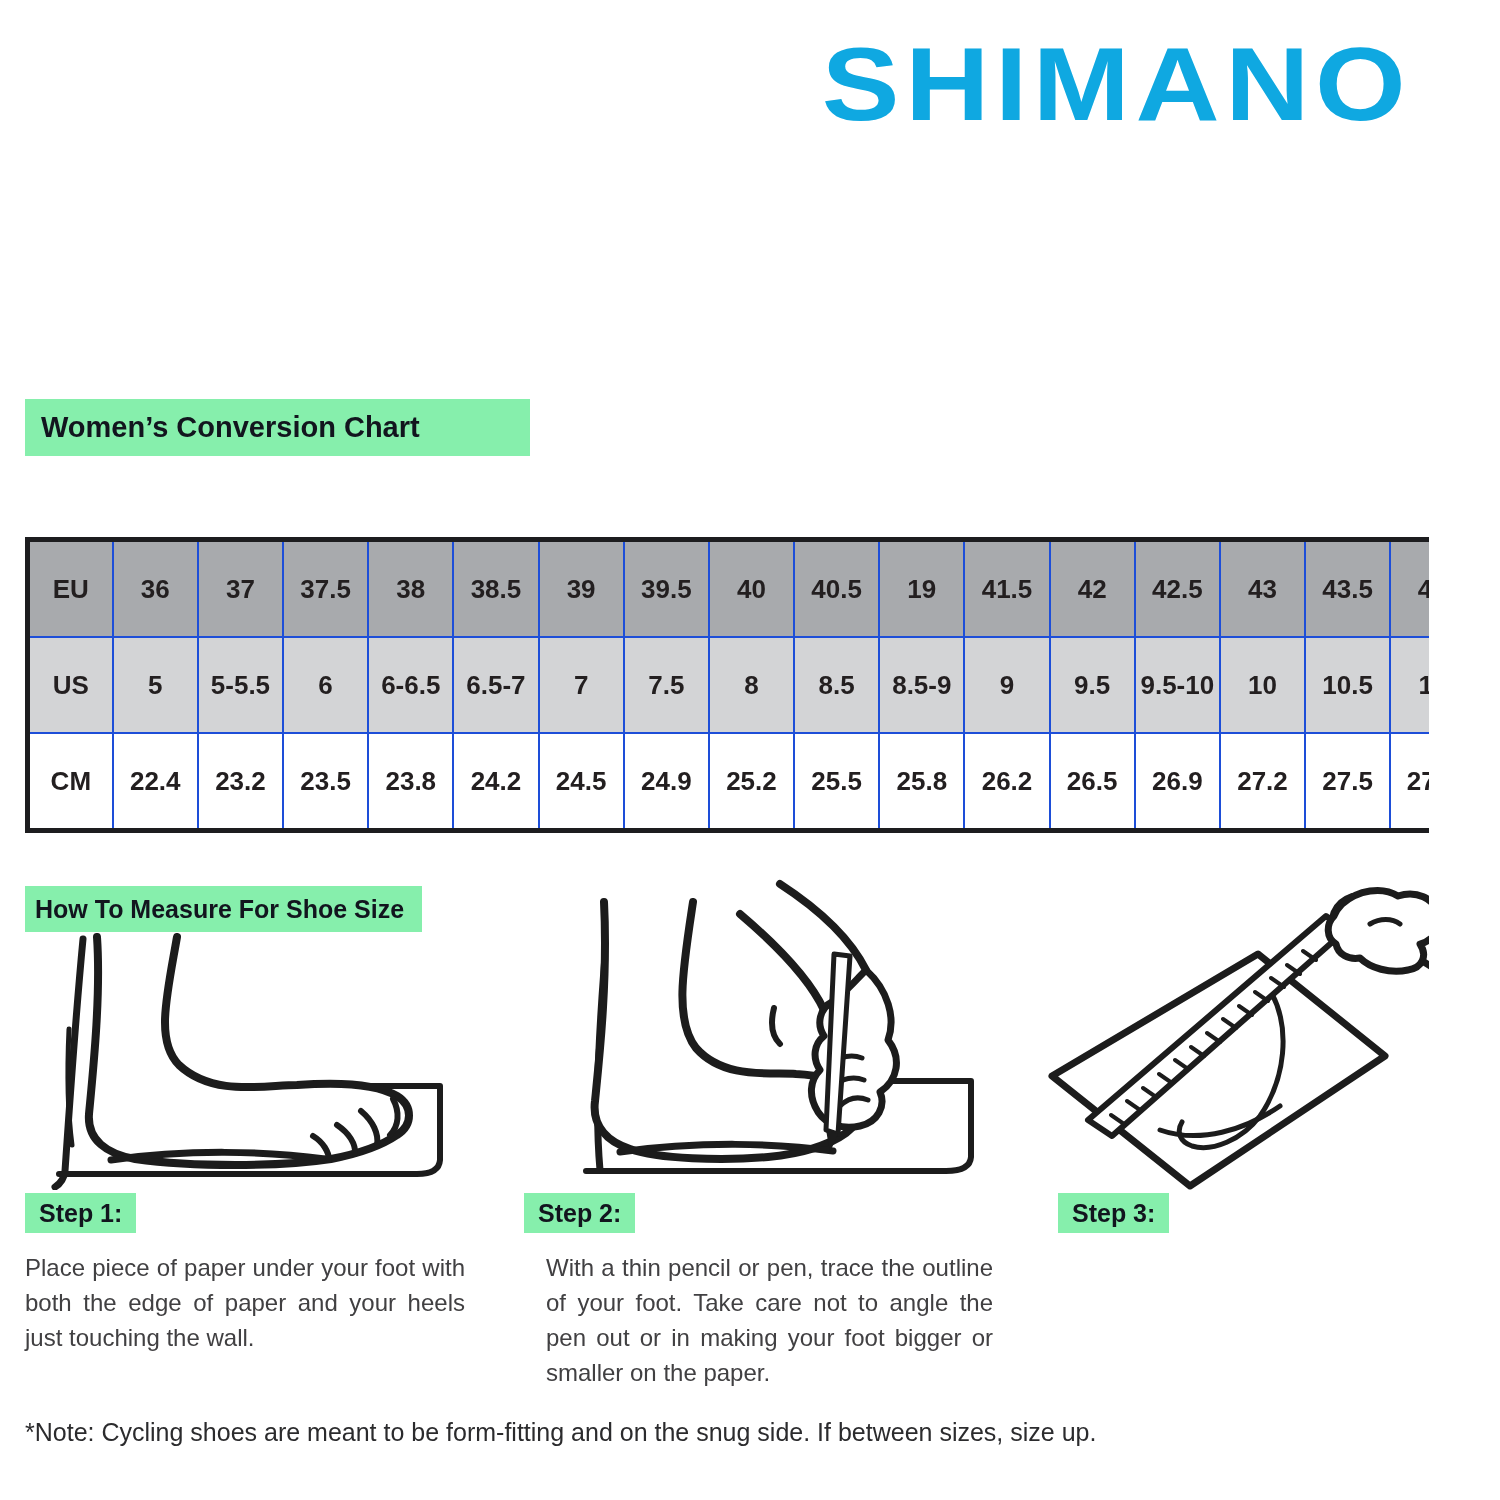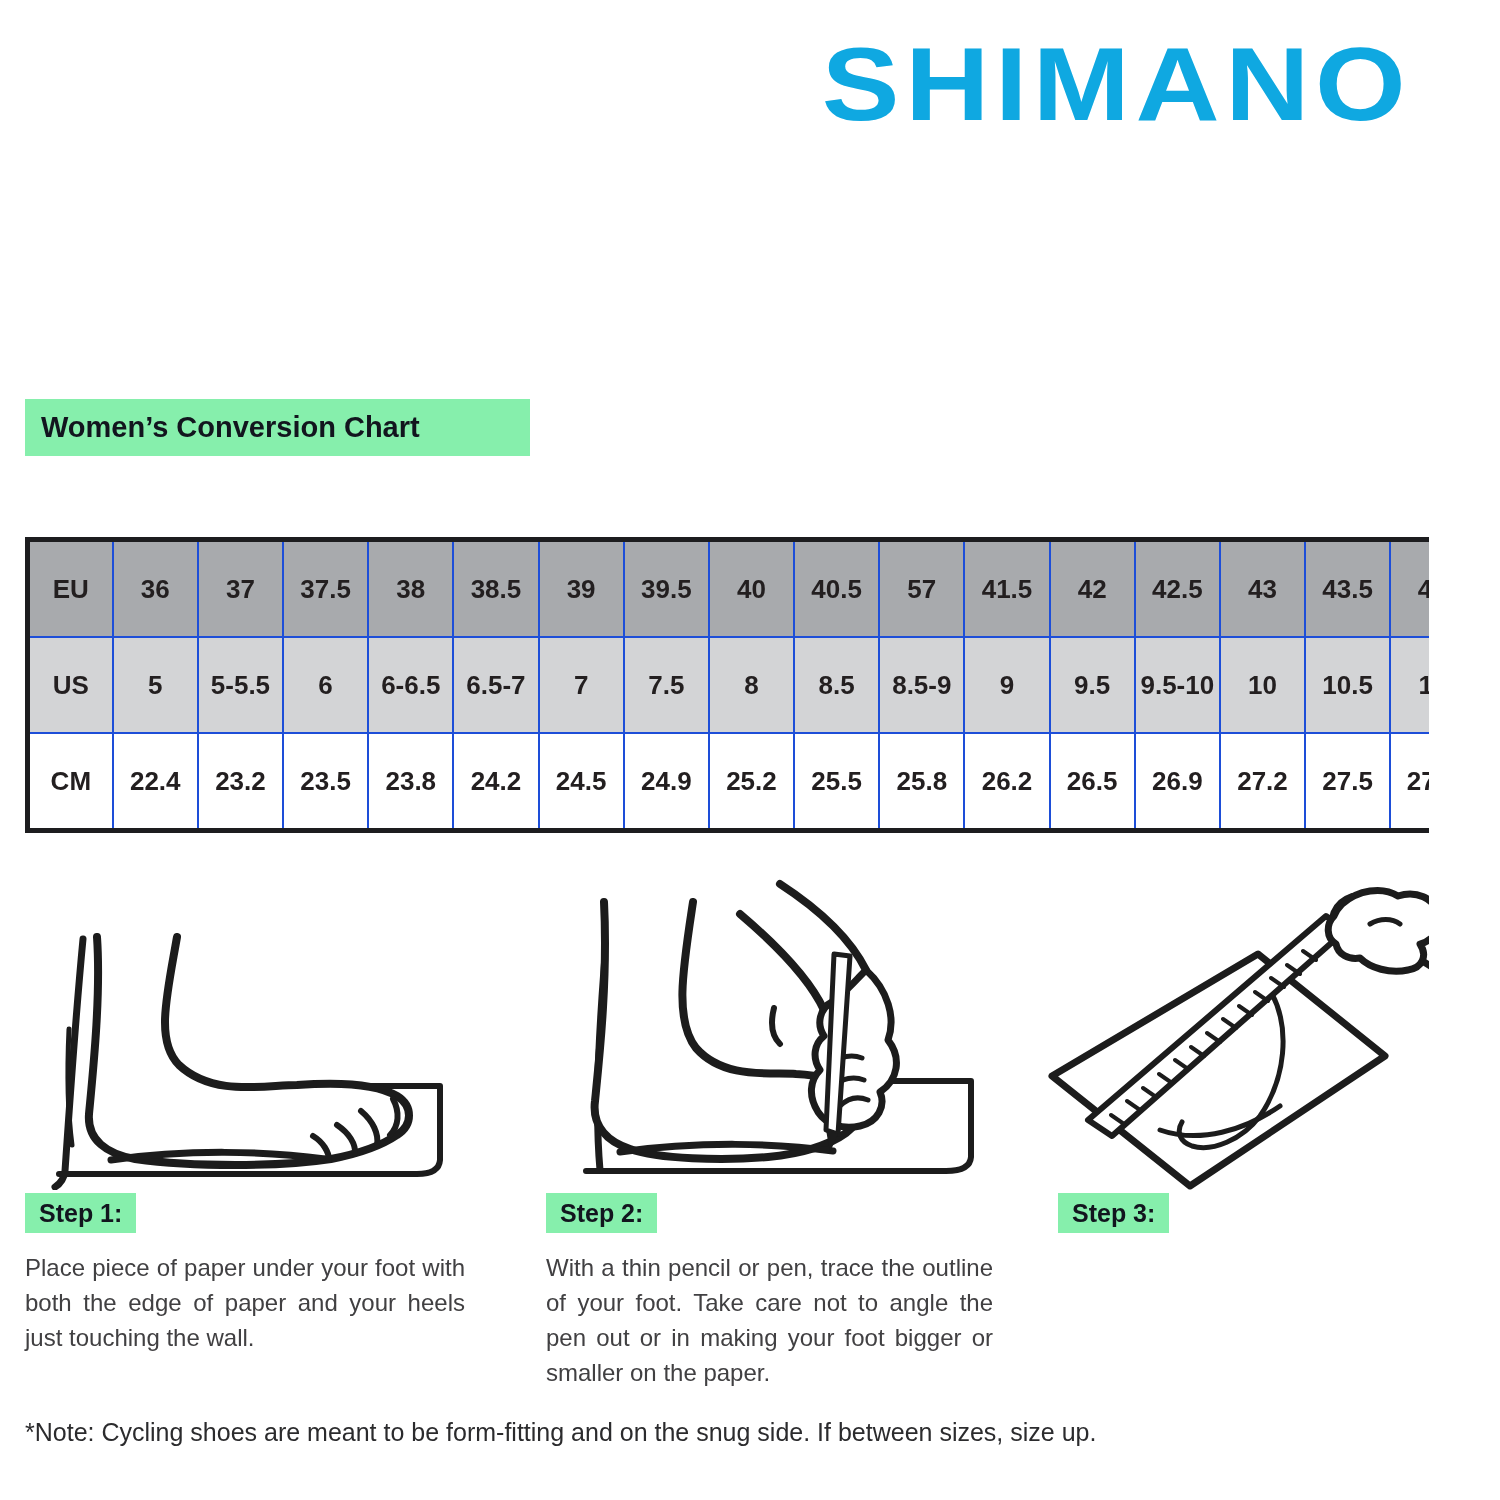--- a/index.html
+++ b/index.html
@@ -10,21 +10,21 @@
   
   .logo{top:34px;right:18px;font-size:104px;font-weight:700;color:#0fa8e1;
         letter-spacing:5px;transform:scaleX(1.12);transform-origin:100% 50%;
         line-height:100px;white-space:nowrap;}
 
   
   .cyan-bar{background:#86efac;color:#12151e;font-weight:700;display:flex;align-items:center;}
   .title-bar{left:25px;top:399px;width:505px;height:57px;font-size:29px;padding-left:16px;box-sizing:border-box;}
   .howto-bar{left:25px;top:886px;width:397px;height:46px;font-size:25px;padding-left:10px;box-sizing:border-box;}
   .step-bar{top:1193px;height:40px;font-size:25px;padding:0 14px;box-sizing:border-box;}
-  .step1{left:25px;} .step2{left:546px;} .step3{left:1058px;}
+  .step1{left:25px;} .step2{left:524px;} .step3{left:1058px;}
 
   
   table.conv{left:25px;top:537px;width:1453px;height:282px;position:absolute;
              border-collapse:collapse;table-layout:fixed;
              border:5px solid #1d1d1f;}
   table.conv th, table.conv td{border:2px solid #1d4ed8;text-align:center;vertical-align:middle;
              font-weight:700;font-size:26px;color:#231f20;height:94px;padding:0;}
   table.conv tr:nth-child(1){background:#a8aaad;}
   table.conv tr:nth-child(2){background:#d3d4d6;}
   table.conv tr:nth-child(3){background:#ffffff;}
@@ -56,21 +56,21 @@
           <th>EU</th>
           <td>36</td>
           <td>37</td>
           <td>37.5</td>
           <td>38</td>
           <td>38.5</td>
           <td>39</td>
           <td>39.5</td>
           <td>40</td>
           <td>40.5</td>
-          <td>57</td>
+          <td>19</td>
           <td>41.5</td>
           <td>42</td>
           <td>42.5</td>
           <td>43</td>
           <td>43.5</td>
           <td>44</td>
         </tr>
         <tr>
           <th>US</th>
           <td>5</td>
@@ -105,20 +105,21 @@
           <td>26.2</td>
           <td>26.5</td>
           <td>26.9</td>
           <td>27.2</td>
           <td>27.5</td>
           <td>27.8</td>
         </tr>
       </tbody>
   </table>
 
+  <div class="abs cyan-bar howto-bar">How To Measure For Shoe Size</div>
 
   <svg class="abs illus ill1" viewBox="0 0 480 257" xmlns="http://www.w3.org/2000/svg">
     <g stroke="#1c1c1c" fill="none" stroke-linecap="round" stroke-linejoin="round">
       <path d="M58 6 C50 90 44 180 40 238 C39 246 35 251 30 254" stroke-width="7"></path>
       <path d="M44 96 C42 140 43 182 47 212" stroke-width="5"></path>
       <path d="M34 241 L392 241 Q414 241 415 227 L415 153 L310 153" stroke-width="6"></path>
       <path fill="#ffffff" stroke-width="8" d="M152 4 C142 62 130 108 154 132 C188 164 240 152 272 152 C312 149 350 150 372 163 C388 173 388 192 372 202 C356 213 332 221 306 226 C254 234 168 234 110 226 C82 221 62 207 64 181 C68 139 76 62 72 4"></path>
       <path d="M86 227 C162 216 242 218 300 226" stroke-width="7"></path>
       <path d="M368 166 C375 179 374 193 365 202" stroke-width="6"></path>
       <path d="M336 178 C348 188 354 201 352 212" stroke-width="6"></path>

